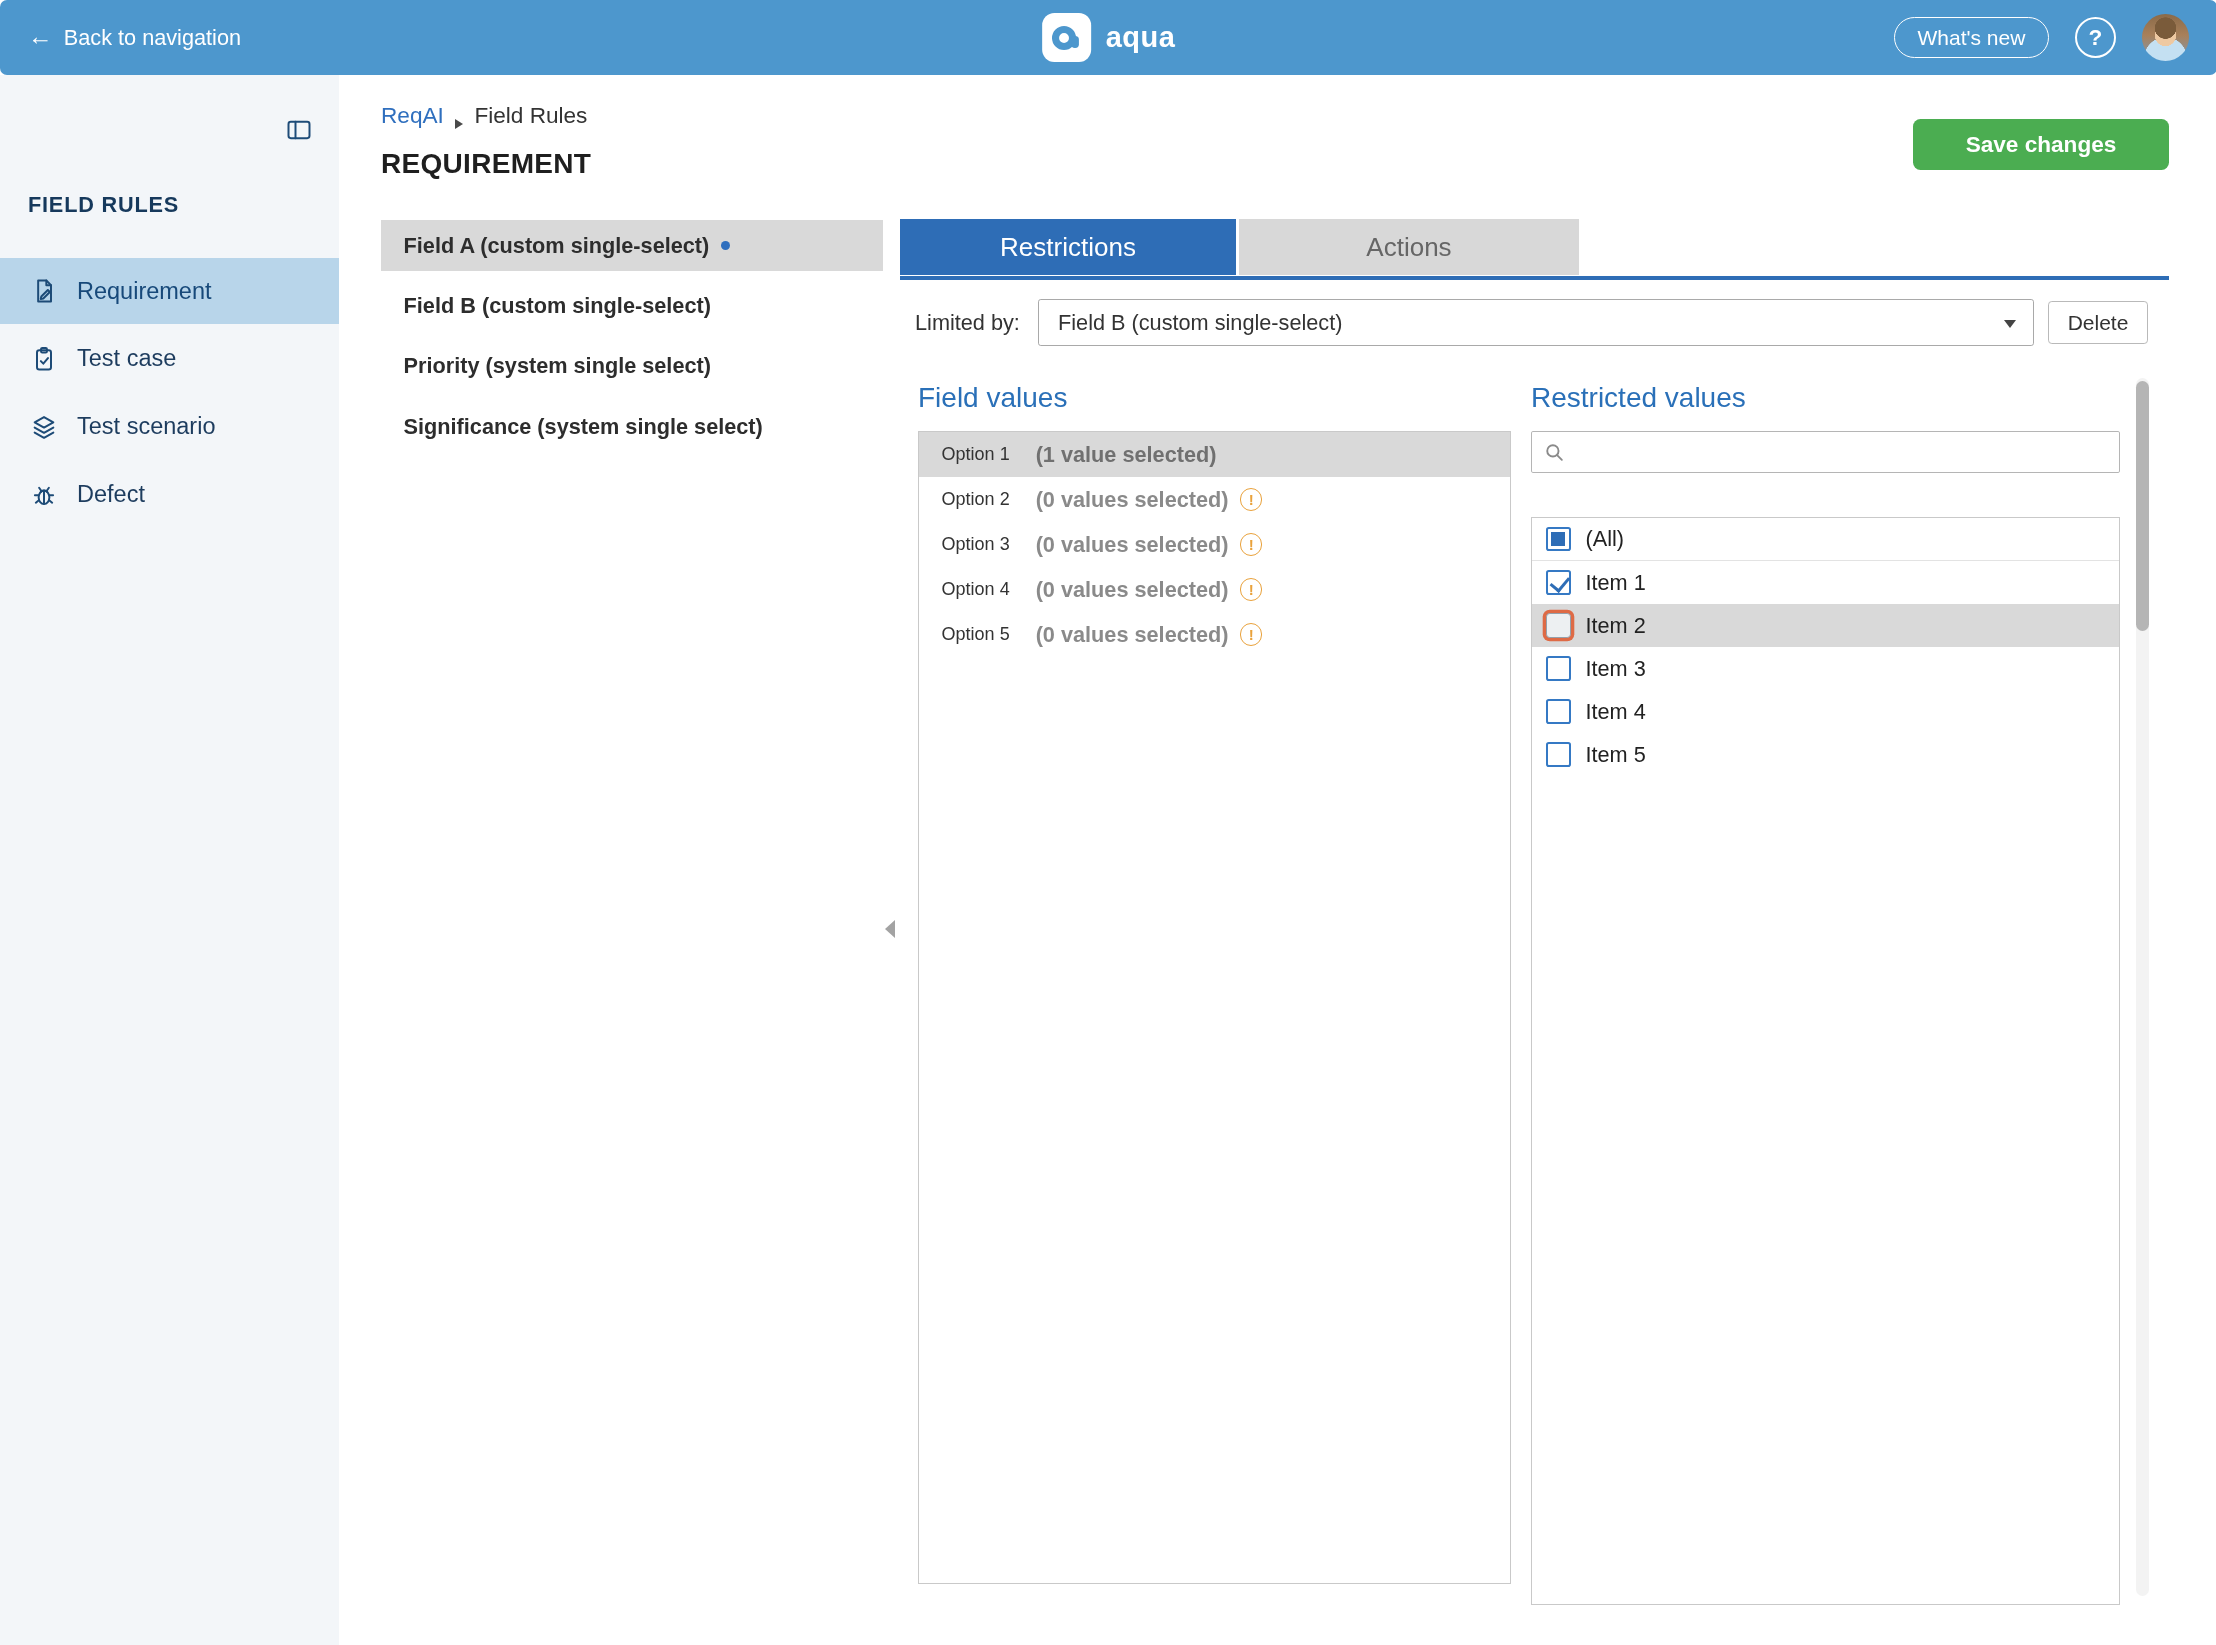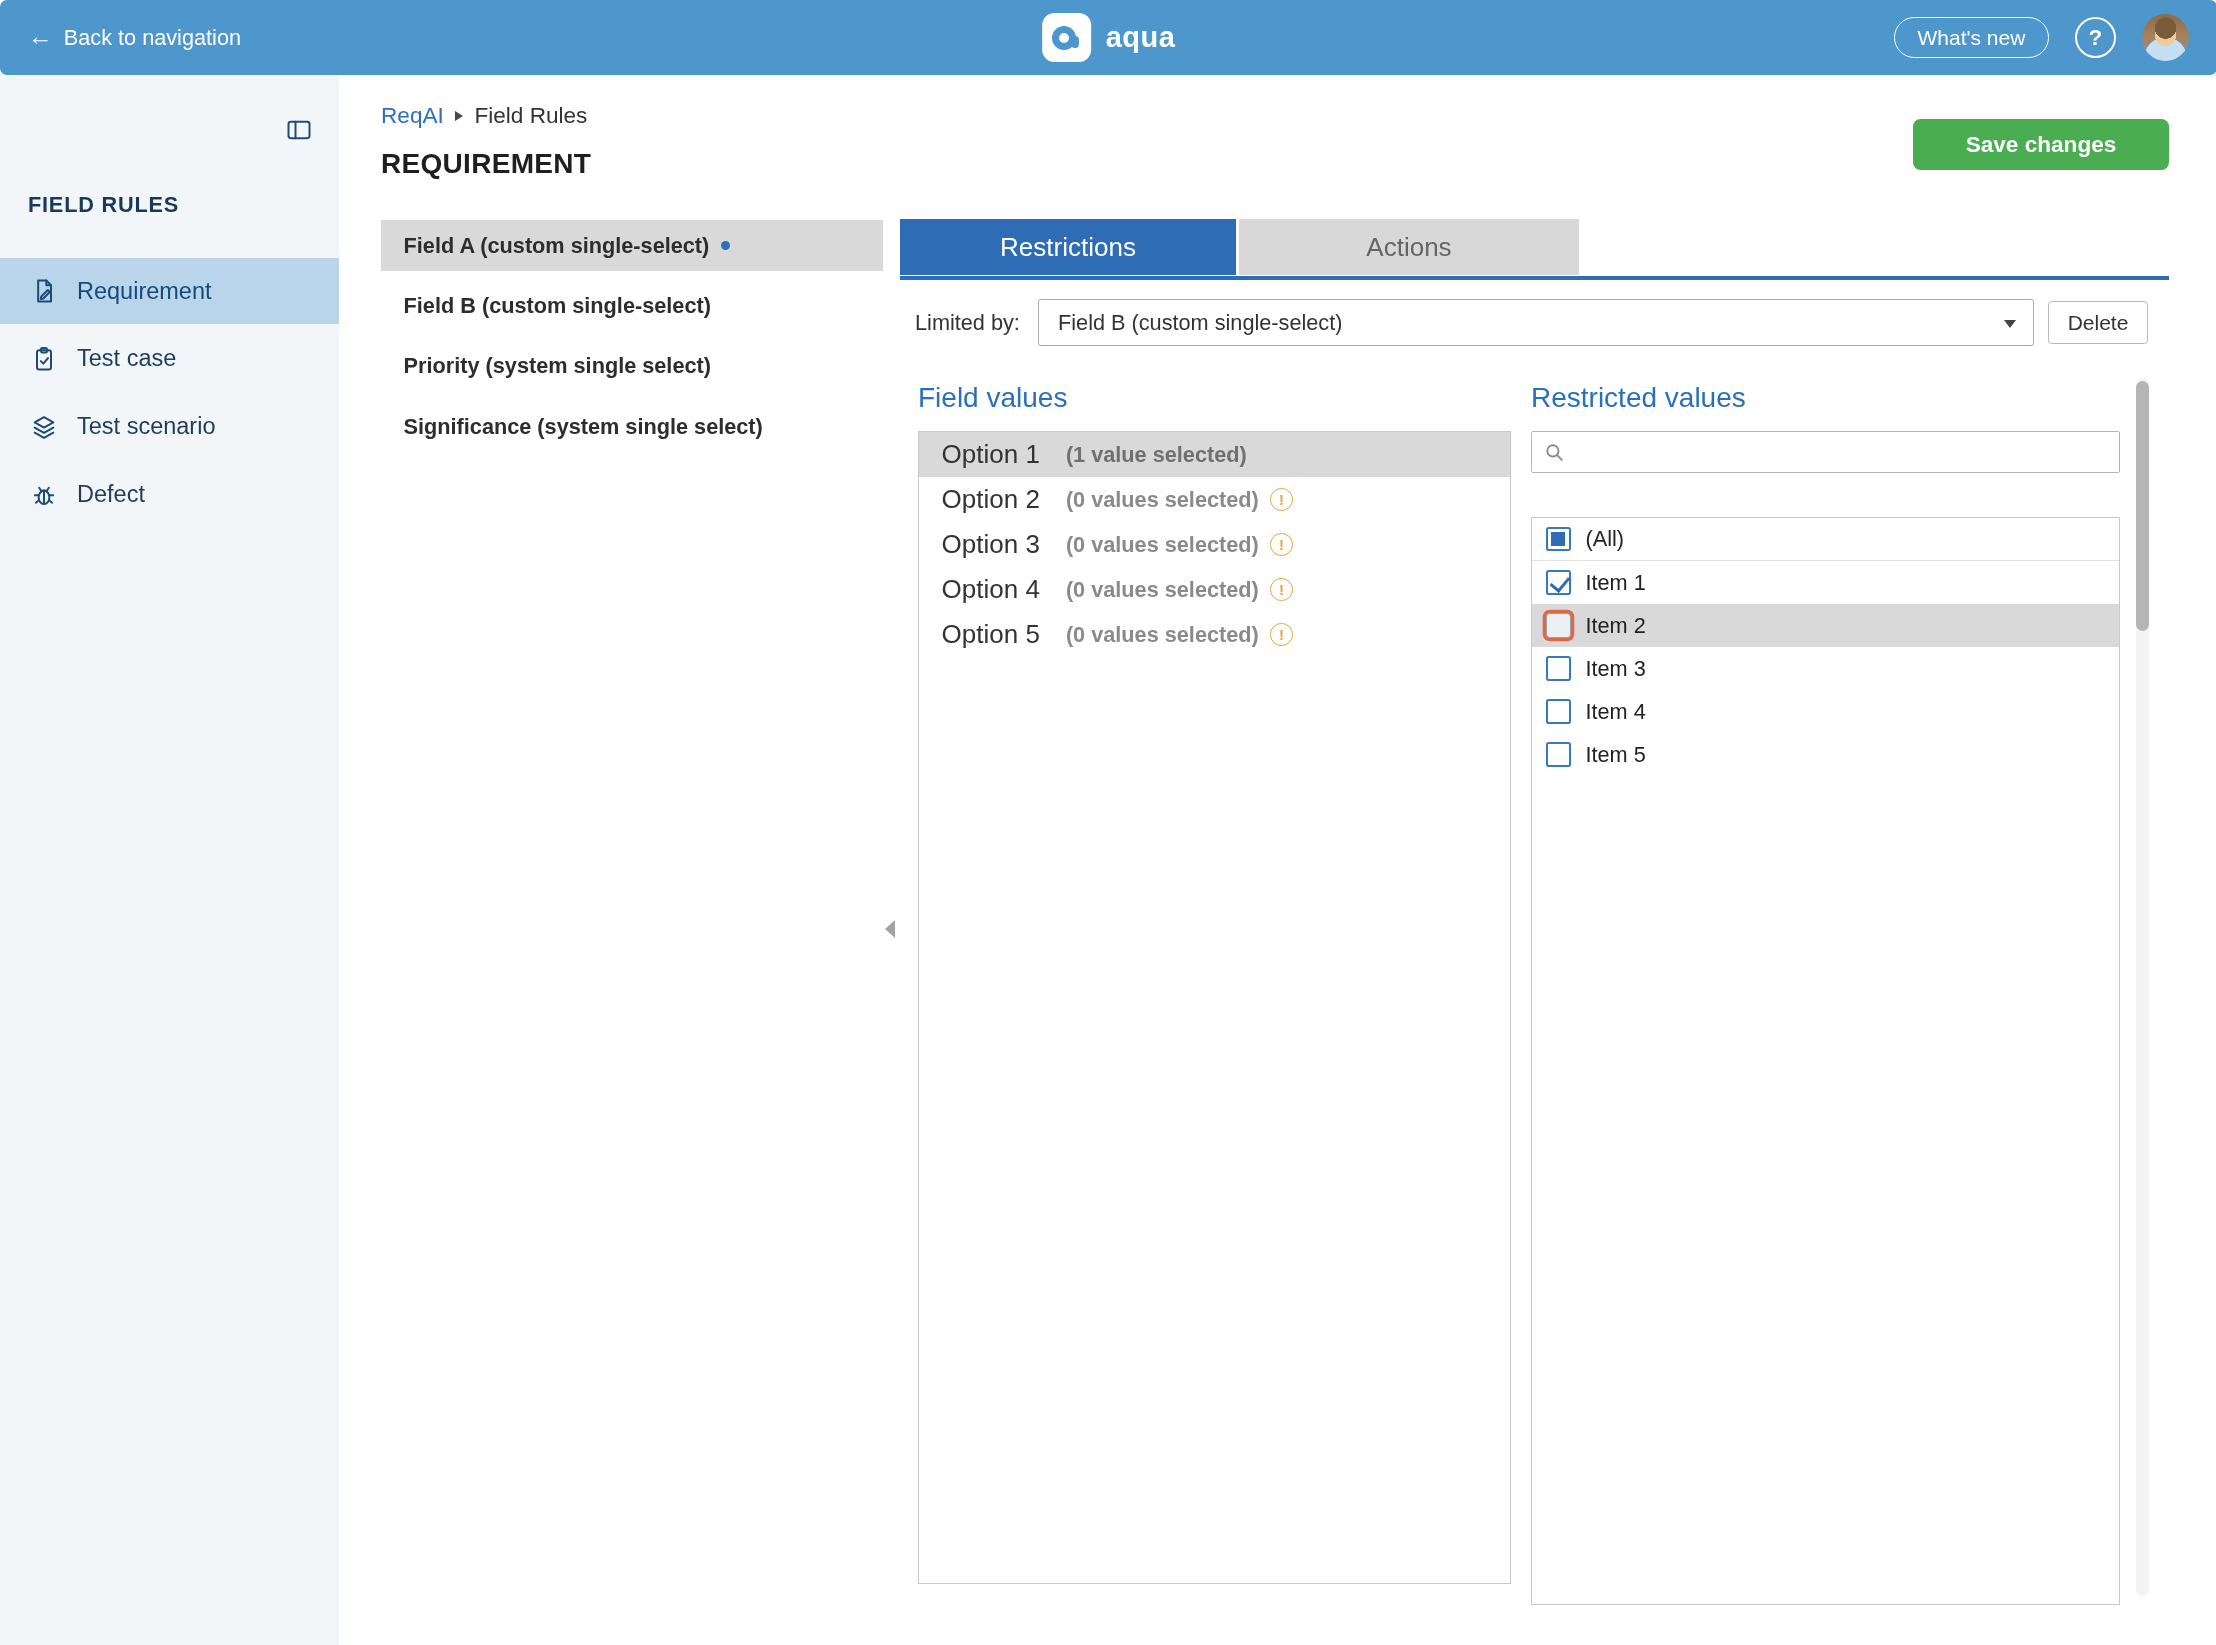--- a/index.html
+++ b/index.html
@@ -29,21 +29,21 @@
   .sidebar { position:absolute; left:0; top:75px; width:339px; height:1571px; background:#f3f6f9; }
   .collapse-btn { position:absolute; top:41px; right:25.4px; width:30px; height:28px; cursor:pointer; }
   .sidebar-title { position:absolute; top:117px; left:28px; font-size:21.7px; font-weight:700; letter-spacing:0.8px; color:#16395c; }
   .menu { position:absolute; top:183px; left:0; width:339px; }
   .menu-item { height:66px; margin-bottom:1.9px; display:flex; align-items:center; gap:19px; padding-left:30px; font-size:23.5px; color:#1d3c5e; cursor:pointer; }
   .menu-item.selected { background:#b8d5ea; color:#17497a; }
   .menu-item svg { flex:none; }
 
   
   .main { position:absolute; left:339px; top:75px; width:1878px; height:1571px; background:#fff; }
-  .breadcrumb { position:absolute; left:42px; top:28px; display:flex; align-items:center; gap:11.3px; font-size:22.6px; }
+  .breadcrumb { position:absolute; left:42px; top:28px; display:flex; align-items:flex-end; gap:11.3px; font-size:22.6px; }
   .crumb-parent { color:#2f6fbe; cursor:pointer; }
   .crumb-sep { width:0; height:0; border-left:8.5px solid #4a4a4a; border-top:5.6px solid transparent; border-bottom:5.6px solid transparent; }
   .crumb-current { color:#333; }
   .page-title { position:absolute; left:42px; top:73px; font-size:28px; font-weight:700; color:#1f1f1f; letter-spacing:0.3px; }
   .save-btn { position:absolute; left:1574px; top:44px; width:256px; height:51px; background:#4bad51; color:#fff; border:none; border-radius:7.5px; font-size:22.6px; font-weight:700; cursor:pointer; font-family:inherit; }
 
   
   .field-list { position:absolute; left:42px; top:145px; width:502px; }
   .field-row { height:51px; margin-bottom:9.4px; display:flex; align-items:center; padding-left:22.6px; font-size:21.7px; font-weight:700; color:#2d2d2d; cursor:pointer; }
   .field-row.selected { background:#d9d9d9; }
@@ -63,21 +63,21 @@
 
   
   .col-heading { position:absolute; font-size:28px; font-weight:500; color:#2a70b8; }
   .fv-heading { left:579px; top:307px; }
   .rv-heading { left:1192px; top:307px; }
 
   
   .fv-list { position:absolute; left:579px; top:356px; width:593px; height:1153px; border:0.9px solid #c9c9c9; background:#fff; overflow:hidden; }
   .fv-row { height:45px; display:flex; align-items:center; padding-left:22.6px; cursor:pointer; }
   .fv-row.selected { background:#d9d9d9; }
-  .fv-name { font-size:26px; color:#333; }
+  .fv-name { font-size:18px; color:#333; }
   .fv-status { font-size:21.7px; font-weight:700; color:#8a8a8a; margin-left:26px; }
   .fv-row.selected .fv-status { color:#707070; }
   .warn-icon { width:22.6px; height:22.6px; border:1.9px solid #e9a23c; border-radius:50%; margin-left:11.3px; flex:none; position:relative; }
   .warn-icon::after { content:"!"; position:absolute; left:0; top:0; width:100%; height:100%; display:flex; align-items:center; justify-content:center; color:#e9a23c; font-size:15px; font-weight:700; }
 
   
   .rv-search { position:absolute; left:1192px; top:356px; width:589px; height:42px; border:0.9px solid #b5b5b5; border-radius:1.9px; background:#fff; }
   .rv-search input { position:absolute; left:45px; top:0; width:537px; height:40px; border:none; outline:none; font-size:21px; font-family:inherit; color:#333; background:transparent; }
   .search-icon { position:absolute; left:11.3px; top:9.4px; }
   .rv-list { position:absolute; left:1192px; top:442px; width:589px; height:1088px; border:0.9px solid #c9c9c9; background:#fff; overflow:hidden; }

